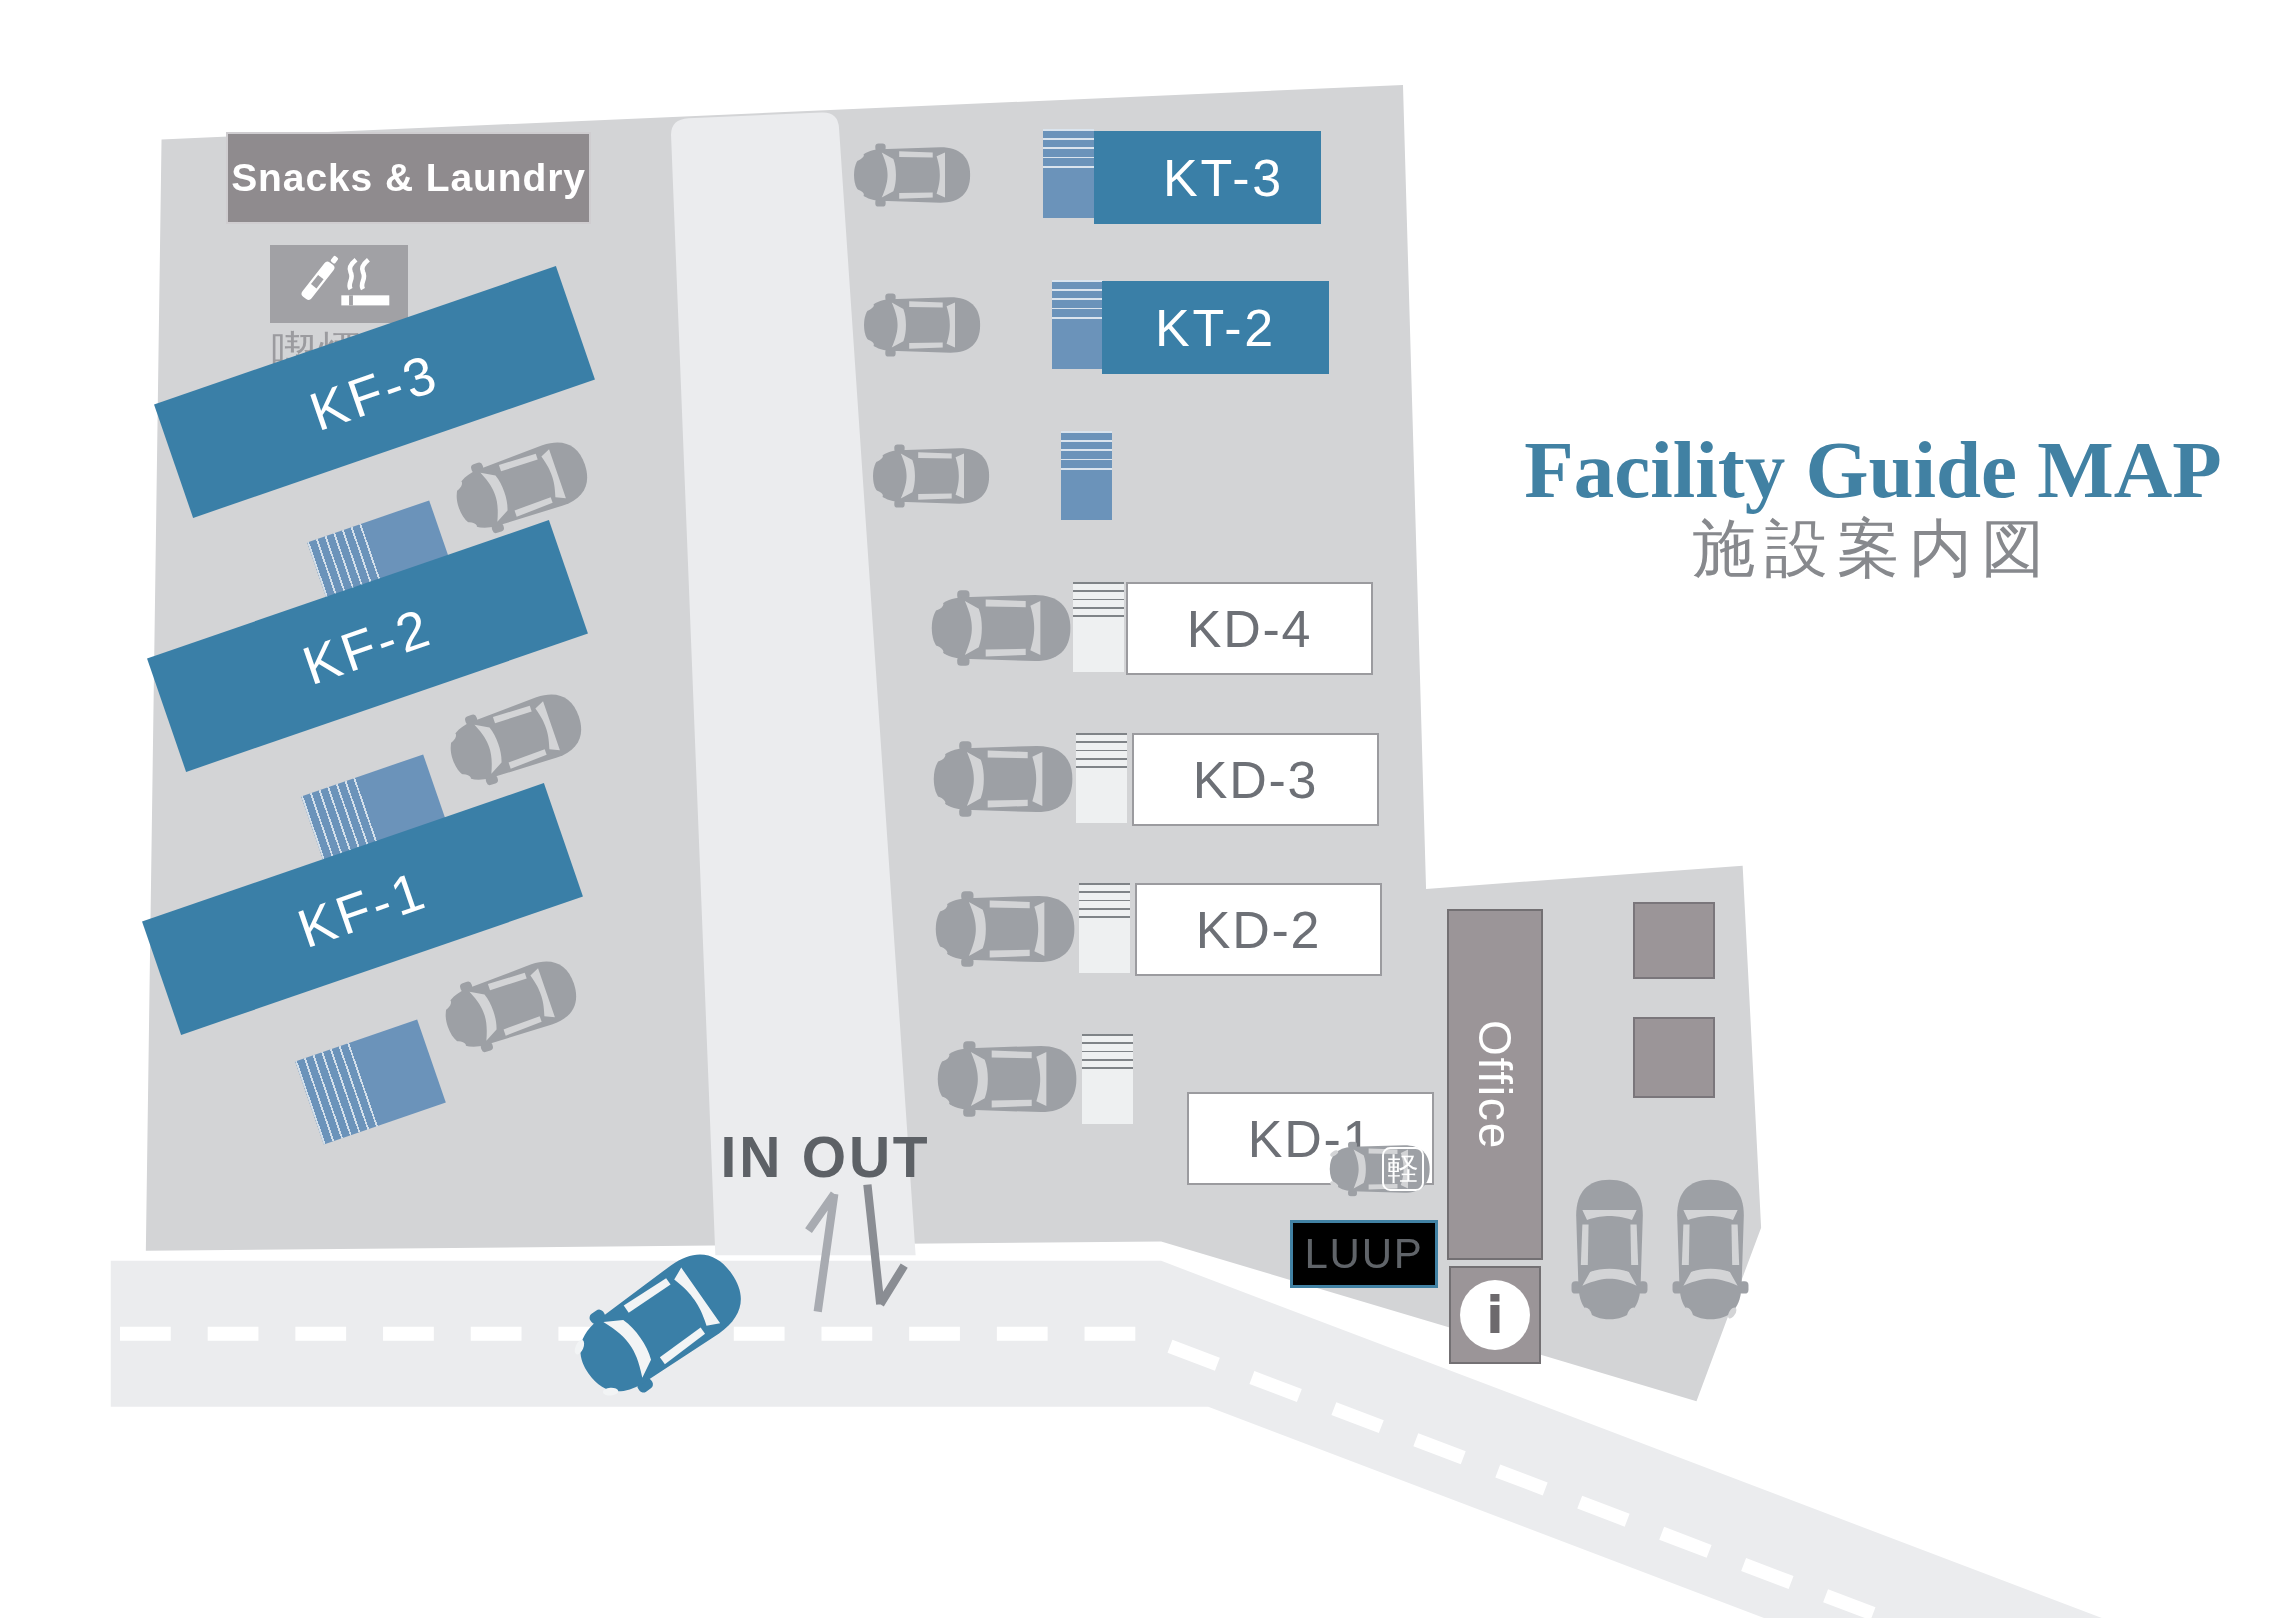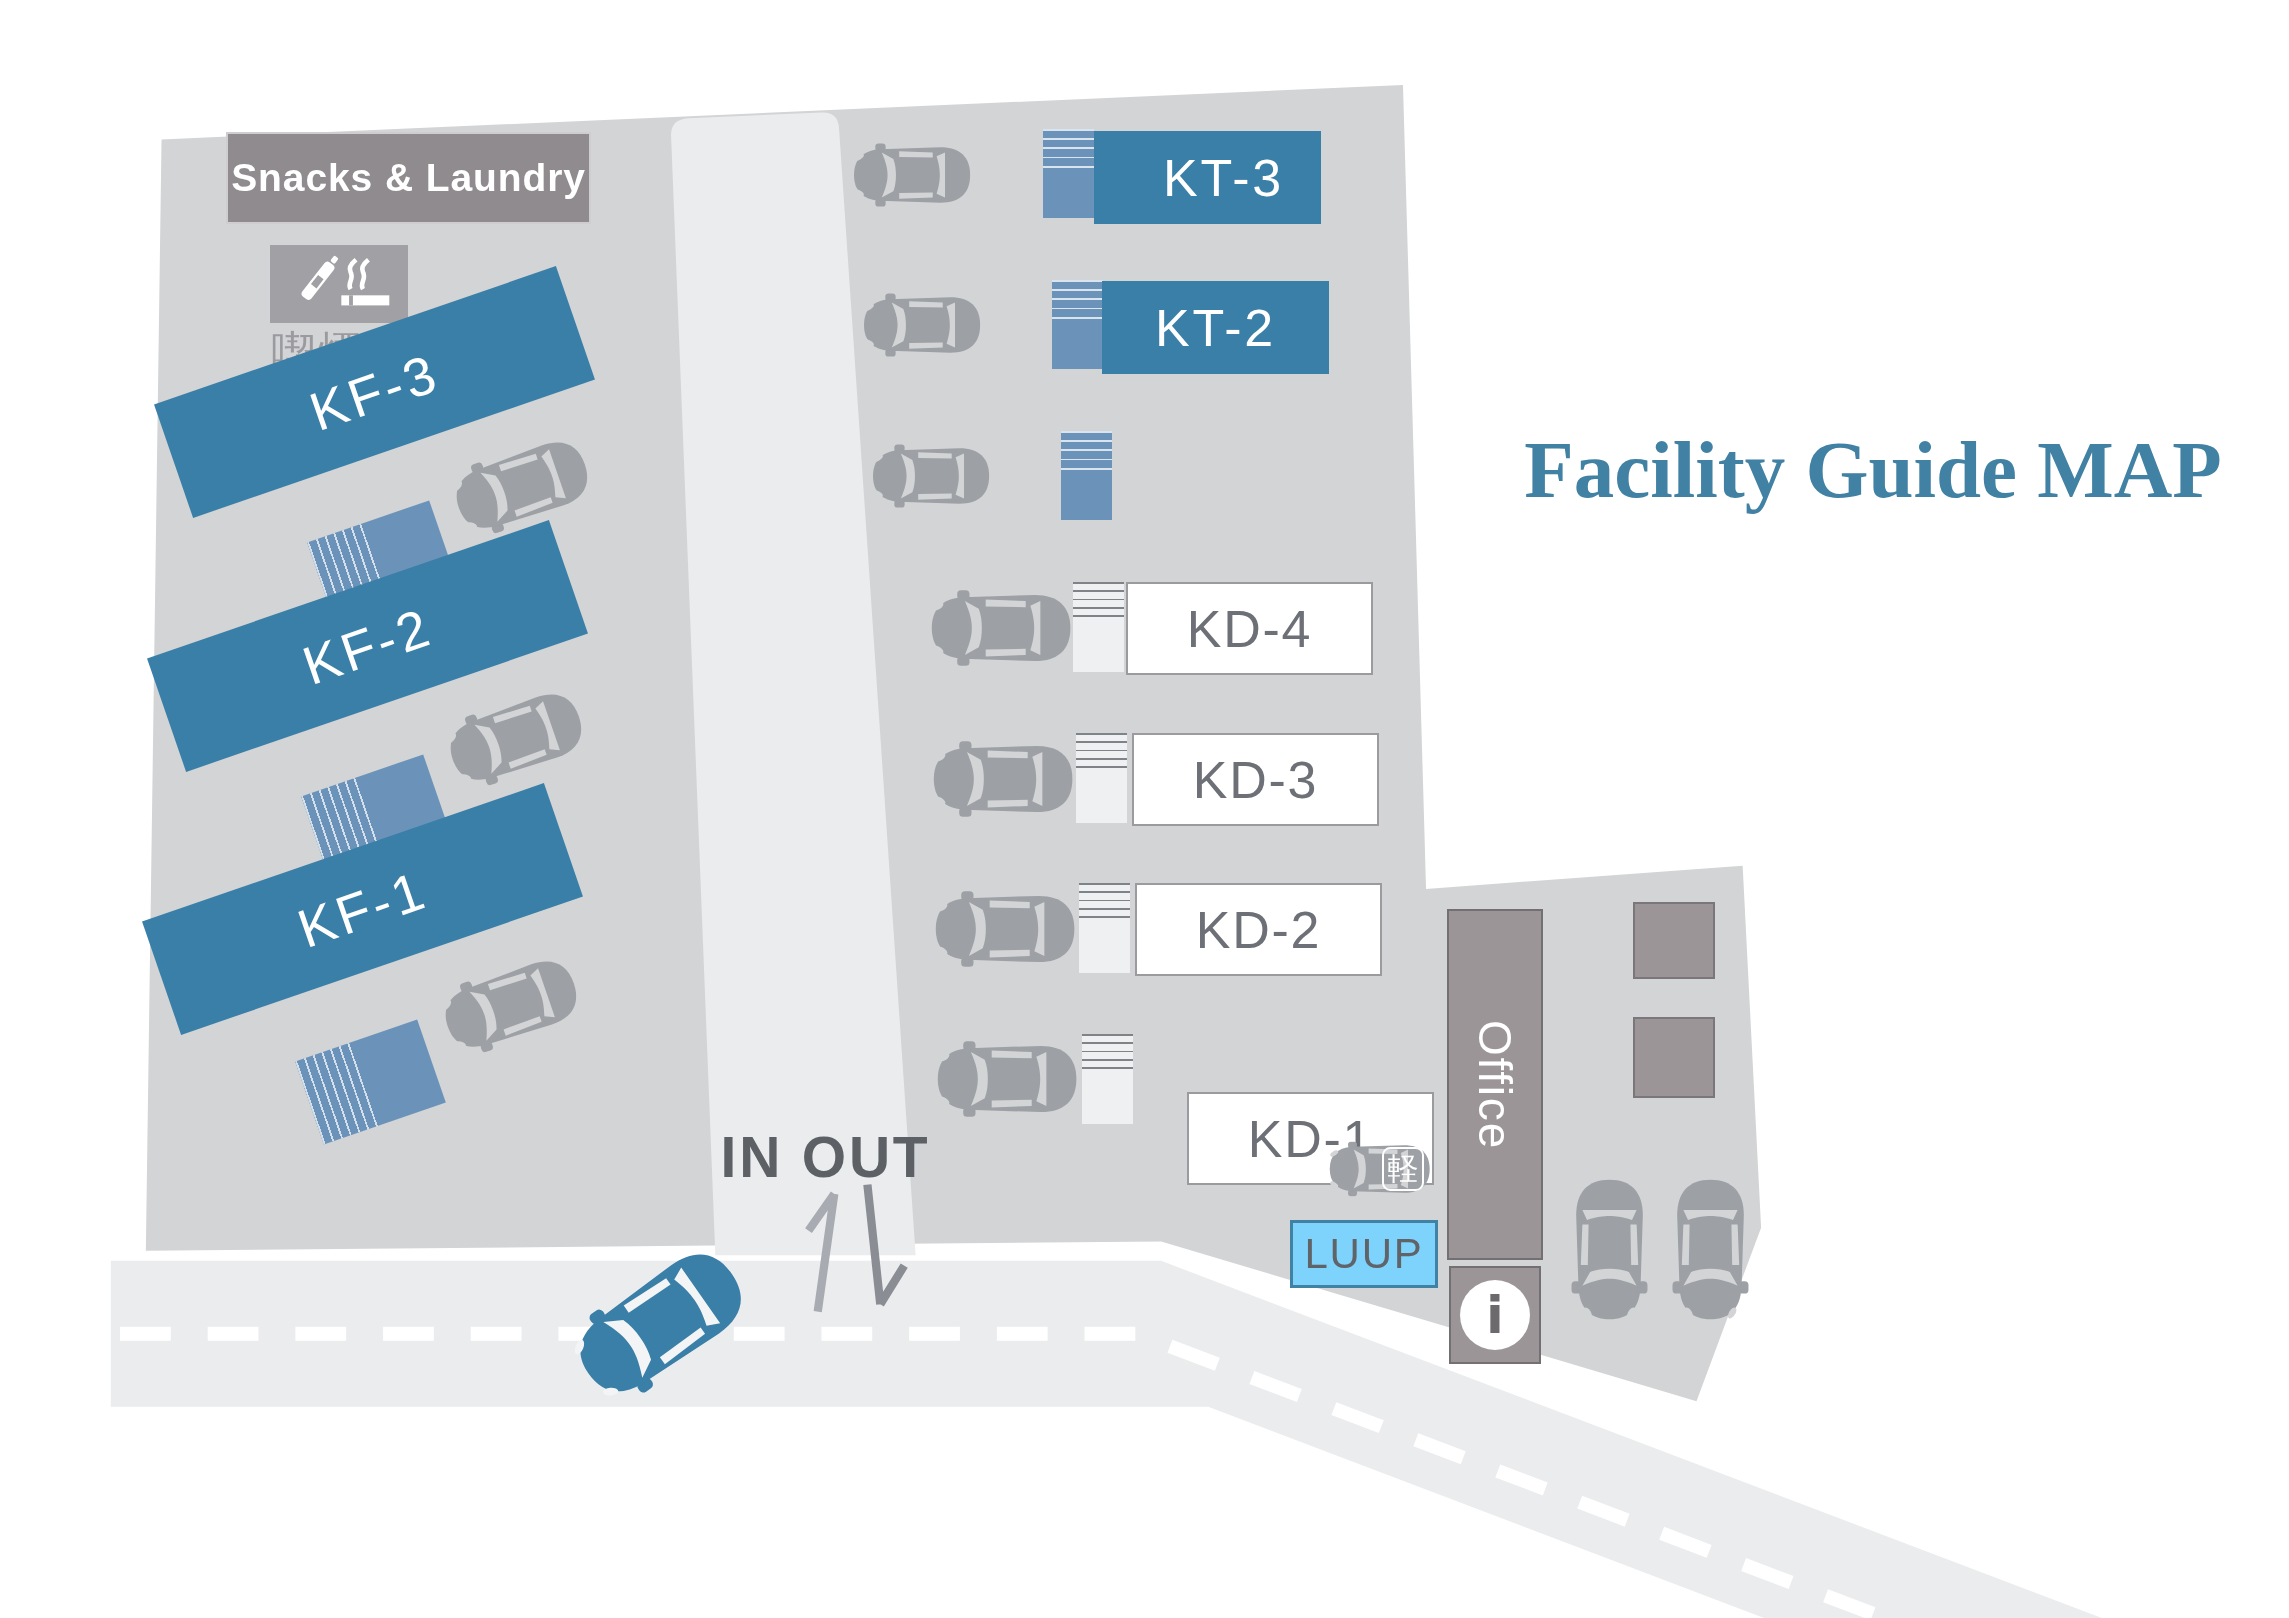--- a/index.html
+++ b/index.html
@@ -44,21 +44,21 @@
     background-image:repeating-linear-gradient(to bottom, rgba(90,95,100,.75) 0 1.8px, rgba(0,0,0,0) 1.8px 8.3px);
     background-size:100% 40%;background-repeat:no-repeat;}
 
   .office{left:1447px;top:909px;width:96px;height:351px;background:var(--office-gray);border:2.8px solid #737073;}
   .office span{white-space:nowrap;transform:rotate(90deg);color:#fff;font-size:46px;letter-spacing:1.8px;}
   .infobox{left:1449px;top:1266px;width:92px;height:98px;background:var(--office-gray);border:2.8px solid #737073;}
   .infocircle{width:70px;height:70px;border-radius:50%;background:#fff;color:#6d6a6d;
     font-size:52px;font-weight:700;font-family:"DejaVu Sans", sans-serif;}
   .sq{width:82px;background:var(--office-gray);border:2.8px solid #7a767b;}
 
-  .luup{left:1290px;top:1220px;width:148px;height:68px;background:#7dd3fc;border:3.7px solid var(--title-blue);
+  .luup{left:1290px;top:1220px;width:148px;height:68px;background:#000000;border:3.7px solid var(--title-blue);
     color:#606469;font-size:42px;letter-spacing:1.8px;}
   .kei-badge{left:1382px;top:1147px;width:42px;height:44px;border:2.8px solid #fff;border-radius:8.3px;
     color:#fff;font-size:31px;}
 
   .inout{left:701px;top:1122px;width:249px;height:70px;color:#5d6166;font-size:57px;font-weight:600;letter-spacing:2.8px;}
 
   .title{left:1504px;top:392px;width:738px;text-align:center;color:var(--title-blue);
     font-family:"Liberation Serif", serif;font-weight:700;font-size:81px;white-space:nowrap;margin-top:32px;}
   .subtitle{left:1504px;top:506px;width:738px;text-align:center;color:#87898d;font-size:63px;letter-spacing:9.2px;}
 
@@ -240,15 +240,16 @@
     <path d="M46,142 L64,14 M64,14 L36,54" fill="none" stroke="#a8abb1" stroke-width="9"></path>
     <path d="M100,4 L114,134 M114,134 L140,92" fill="none" stroke="#8a8d93" stroke-width="9"></path>
   </svg>
   <div class="car car-blue" style="left:560px;top:1276px;width:194px;height:100px;transform:rotate(-35deg);">
     <svg viewBox="0 0 200 100">
         <use href="#car-shape"></use>
       </svg>
     </div>
 
   <div class="abs title">Facility Guide MAP</div>
+  <div class="abs subtitle">施設案内図</div>
 
 </div>
 
 
 </body></html>

